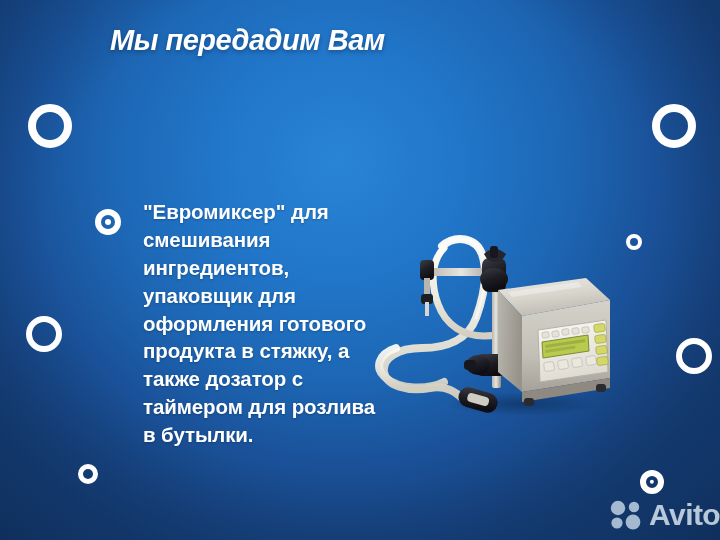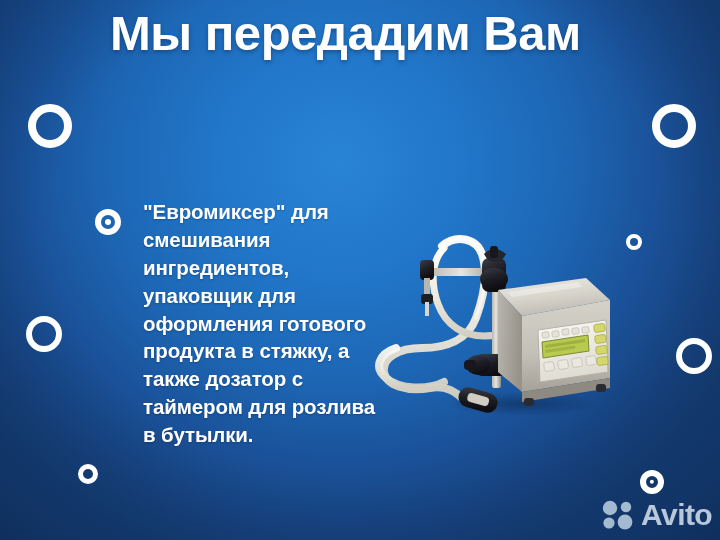--- a/index.html
+++ b/index.html
@@ -51,28 +51,29 @@
     border-radius: 50%;
     background: #ffffff;
     width: 36%;
     height: 36%;
   }
 
   
   #title {
     position: absolute;
     left: 110px;
-    top: 6px;
-    font-size: 49px;
+    top: 24px;
+    font-size: 29px;
     font-weight: bold;
     color: #ffffff;
     letter-spacing: -0.5px;
     line-height: 1.12;
     text-shadow: 0 2px 4px rgba(8,35,70,0.45);
     white-space: nowrap;
+    font-style: italic;
   }
 
   
   #bullet-row {
     position: absolute;
     left: 95px;
     top: 198px;
     width: 290px;
   }
   #bullet-marker {
@@ -114,21 +115,21 @@
     left: 372px;
     top: 232px;
     width: 240px;
     height: 195px;
   }
   #photo svg { display: block; width: 100%; height: 100%; }
 
   
   #avito {
     position: absolute;
-    right: 8px;
+    right: 0;
     bottom: 10px;
     display: flex;
     align-items: center;
     gap: 6px;
     opacity: 0.80;
     text-align: right;
   }
   #avito-mark { display:block; }
   #avito-word {
     font-size: 30px;

